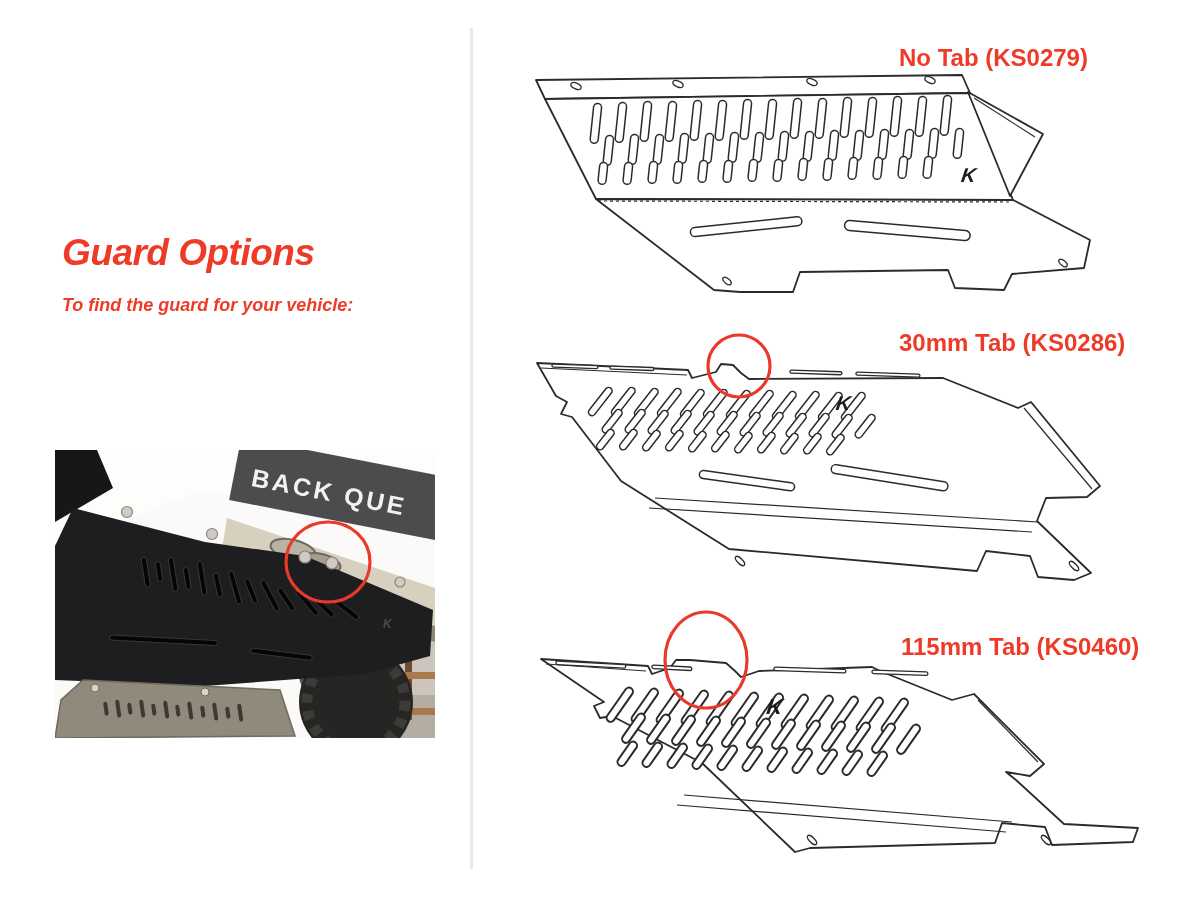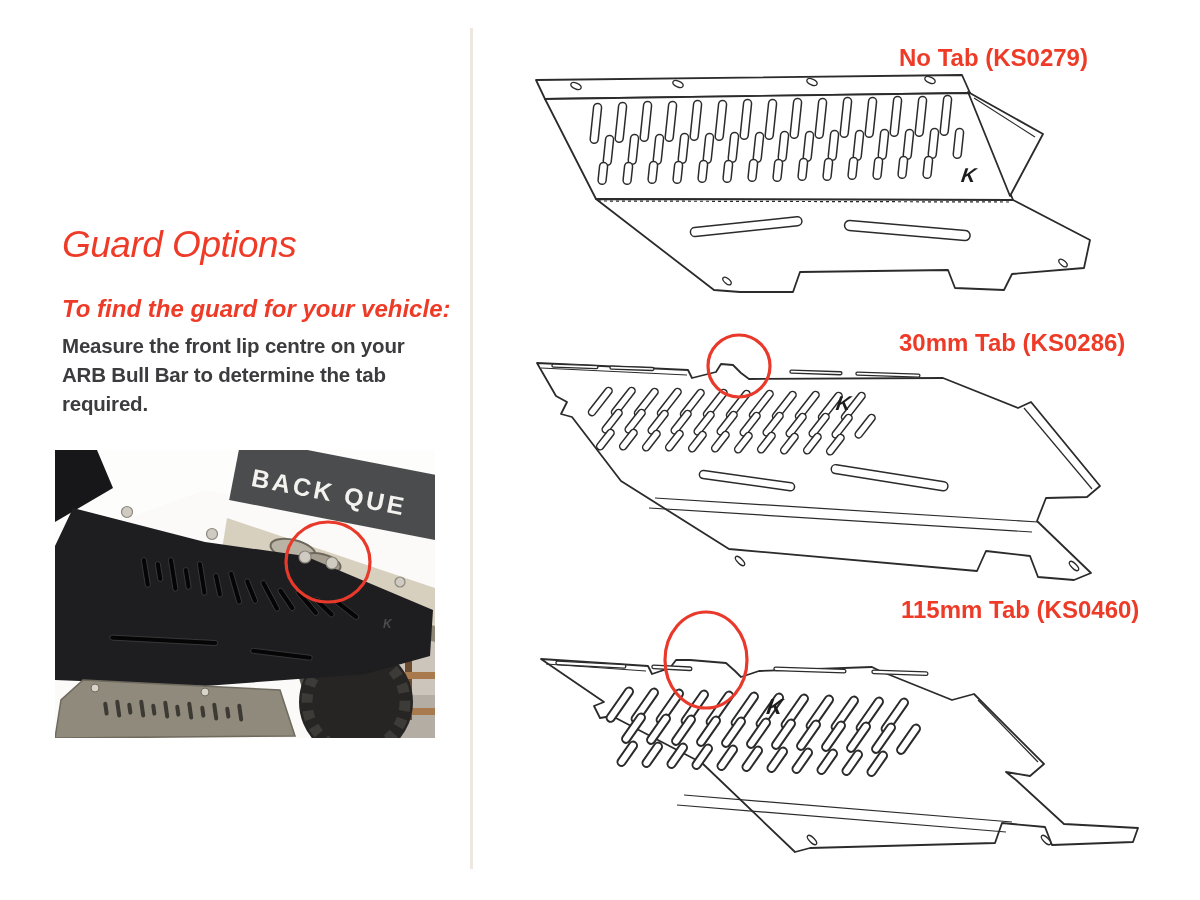--- a/index.html
+++ b/index.html
@@ -2,46 +2,45 @@
 <html style="--accent: #ee3b28; --circle: #e8392b; --ink: #2b2b2b; --text: #3c3c3e; --divider: #ece7df;"><head>
 <meta charset="utf-8">
 <style>
   :root{
     --accent:#ee3b28; --circle:#e8392b; --ink:#2b2b2b; --text:#3c3c3e; --divider:#ece7df;
   }
   *{margin:0;padding:0;box-sizing:border-box;}
   html,body{width:1200px;height:900px;background:#fff;font-family:"Liberation Sans",sans-serif;overflow:hidden;}
   .page{position:relative;width:1200px;height:900px;background:#fff;}
   .abs{position:absolute;}
-  .title{left:62px;top:224px;font-size:37px;font-weight:normal;font-style:italic;color:var(--accent);letter-spacing:-.5px;}
-  .subtitle{left:62px;top:295px;font-size:24px;font-weight:bold;font-style:italic;color:var(--accent);}
+  .title{left:62px;top:232px;font-size:37px;font-weight:bold;font-style:italic;color:var(--accent);letter-spacing:-.5px;}
+  .subtitle{left:62px;top:295px;font-size:18px;font-weight:bold;font-style:italic;color:var(--accent);}
   .bodytext{left:62px;top:331px;width:344px;font-size:20.5px;line-height:1.42;font-weight:bold;color:var(--text);letter-spacing:-.2px;}
   .divider{left:470px;top:28px;width:3px;height:841px;background:var(--divider);}
   .dlabel{font-size:24px;font-weight:bold;color:var(--accent);white-space:nowrap;margin-left:43px;}
-  .lbl1{left:856px;top:44px;} .lbl2{left:856px;top:329px;} .lbl3{left:858px;top:596px;text-align:center;}
+  .lbl1{left:856px;top:44px;} .lbl2{left:856px;top:329px;} .lbl3{left:858px;top:633px;text-align:center;}
   .photo{left:55px;top:450px;width:380px;height:288px;overflow:hidden;}
   svg{display:block;}
   .diagrams{left:0;top:0;width:1200px;height:900px;}
   .o{fill:#fff;stroke:var(--ink);stroke-width:1.8;stroke-linejoin:round;}
   .d{fill:none;stroke:var(--ink);stroke-width:1.2;}
   .dd{fill:none;stroke:var(--ink);stroke-width:1.2;stroke-dasharray:3 3;}
   .s{fill:#fff;stroke:var(--ink);stroke-width:1.5;}
   .s3{fill:#fff;stroke:var(--ink);stroke-width:2;}
   .h{fill:#fff;stroke:var(--ink);stroke-width:1.3;}
   .ann{fill:none;stroke:var(--circle);stroke-width:3.2;}
   .kmark{font-family:"Liberation Sans",sans-serif;font-weight:bold;font-style:italic;fill:#1c1c1c;}
 </style>
 </head>
 <body>
 
 <div class="page">
 
   <div class="abs title">Guard Options</div>
   <div class="abs subtitle">To find the guard for your vehicle:</div>
-  <div class="abs bodytext">Measure the front lip centre on your ARB Bull Bar to determine the tab required.</div>
 
   <div class="abs divider"></div>
 
   <div class="abs photo">
     <svg viewBox="0 0 380 288" width="380" height="288">
       <rect x="0" y="0" width="380" height="288" fill="#fbfaf8"></rect>
 
       <g>
         <rect x="298" y="138" width="82" height="150" fill="#ccc5bb"></rect>
         <rect x="298" y="245" width="82" height="43" fill="#b3ada3"></rect>

